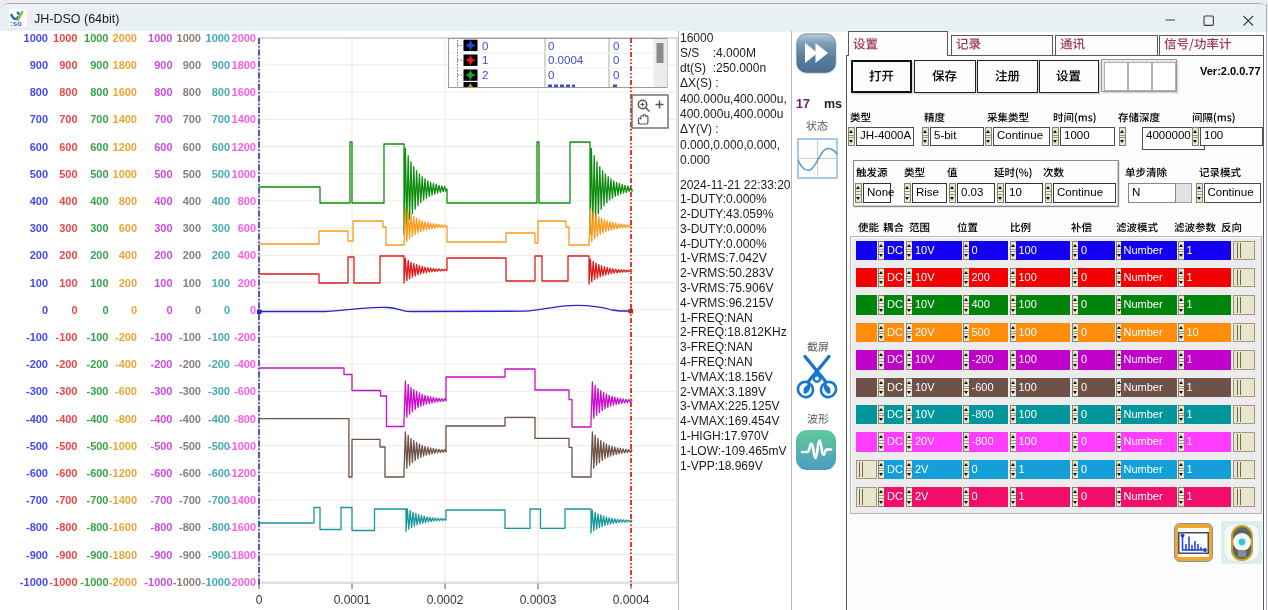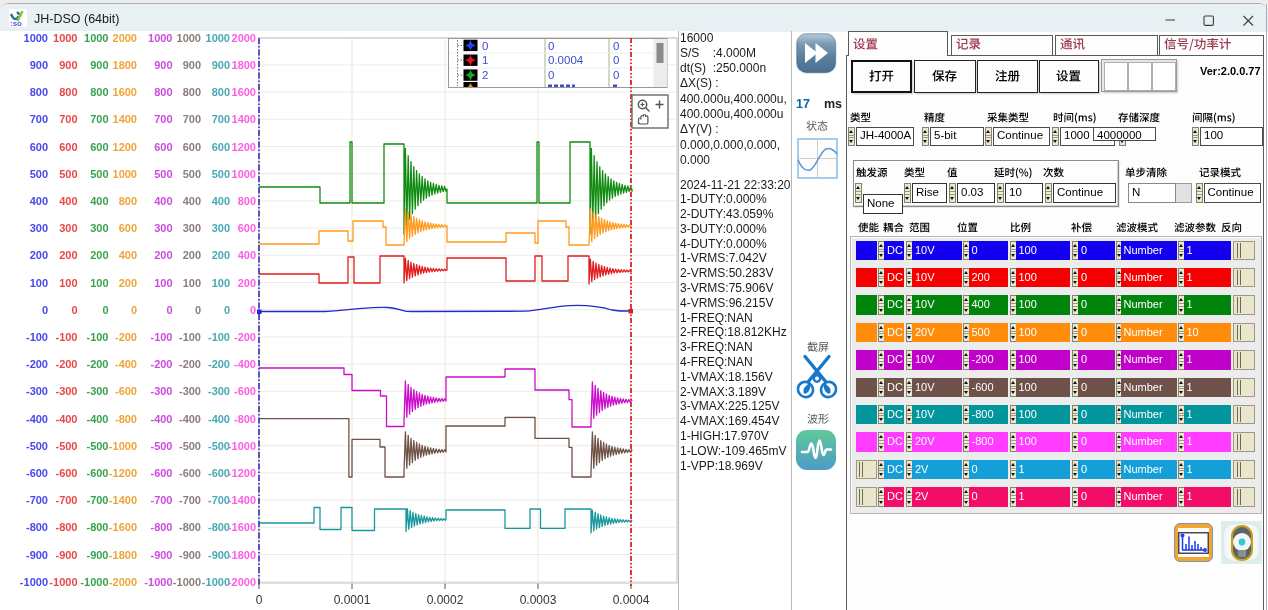--- a/index.html
+++ b/index.html
@@ -359,21 +359,21 @@
 <stop offset="0" stop-color="#b8cedd"></stop>
         <stop offset="0.25" stop-color="#7e9cb4"></stop>
         <stop offset="0.6" stop-color="#5a7f9d"></stop>
         <stop offset="1" stop-color="#4a7090"></stop>
 </linearGradient>
     </defs>
 <rect x="0.7" y="0.7" width="39" height="39" rx="10" fill="url(#ffg)" stroke="#44658266" stroke-width="1.4"></rect>
 <path d="M9,10 L21.5,20 L9,30 Z" fill="#fff"></path>
 <path d="M19.5,10 L32,20 L19.5,30 Z" fill="#fff"></path>
 </svg>
-<div class="abs" style="left:796px;top:97px;font-size:12.5px;font-weight:bold;color:#0369a1">17</div>
+<div class="abs" style="left:796px;top:97px;font-size:12.5px;font-weight:bold;color:#701a75">17</div>
 <div class="abs" style="left:824px;top:97px;font-size:12.5px;font-weight:bold;color:#222">ms</div>
 <svg class="abs" style="left:797px;top:138px" width="41" height="41" viewBox="0 0 41 41">
 <rect x="1" y="1" width="39" height="39" fill="#fdfdfd" stroke="#8fc0e8" stroke-width="1.6"></rect>
 <line x1="1" y1="20.5" x2="40" y2="20.5" stroke="#ccc"></line>
 <line x1="20.5" y1="1" x2="20.5" y2="40" stroke="#ccc"></line>
 <path d="M1,22 C4,29 8,33.5 13,32 C19,30 23,13.5 29,11 C33,9.3 37.5,12.5 40,16" fill="none" stroke="#5b9bd5" stroke-width="1.6"></path>
 </svg>
 <svg class="abs" style="left:795px;top:353px" width="44" height="46" viewBox="0 0 44 46">
 <g stroke="#1777cd" stroke-width="3.4" fill="none" stroke-linecap="round">
 <path d="M13,29 L34,3.5"></path>
@@ -465,32 +465,32 @@
 <div class="field" style="left:993px;top:127px;width:57px;height:18.5px;line-height:15.5px">Continue</div>
 <svg class="abs" style="left:1053.0px;top:110.2px;" width="45" height="14" viewBox="0 -11.3 45 14">
     <path d="M1.3 -8H4.2V-1.1H1.3V-2H3.3V-7.1H1.3ZM1.3 -5H3.6V-4.1H1.3ZM0.8 -8H1.7V-0.2H0.8ZM4.7 -6.8H10.1V-5.8H4.7ZM7.9 -8.8H9V-0.5Q9 -0 8.8 0.2Q8.7 0.4 8.4 0.6Q8.1 0.7 7.5 0.7Q7 0.8 6.2 0.8Q6.2 0.5 6.1 0.2Q6 -0.1 5.8 -0.3Q6.2 -0.3 6.6 -0.3Q7 -0.2 7.2 -0.3Q7.5 -0.3 7.6 -0.3Q7.8 -0.3 7.9 -0.3Q7.9 -0.4 7.9 -0.5ZM4.9 -4.6 5.7 -5.1Q6 -4.7 6.3 -4.2Q6.6 -3.8 6.9 -3.4Q7.2 -3 7.4 -2.7L6.4 -2.1Q6.3 -2.4 6 -2.9Q5.8 -3.3 5.5 -3.8Q5.2 -4.2 4.9 -4.6ZM11.4 -6.4H12.4V0.9H11.4ZM11.5 -8.3 12.3 -8.8Q12.6 -8.5 12.8 -8.3Q13.1 -8 13.3 -7.7Q13.5 -7.5 13.6 -7.2L12.8 -6.7Q12.6 -6.9 12.4 -7.2Q12.2 -7.5 12 -7.7Q11.8 -8 11.5 -8.3ZM14.1 -8.3H19.7V-7.4H14.1ZM19.2 -8.3H20.2V-0.3Q20.2 0.1 20.1 0.3Q20 0.5 19.8 0.7Q19.6 0.8 19.2 0.8Q18.9 0.8 18.4 0.8Q18.3 0.6 18.2 0.4Q18.2 0.1 18.1 -0.1Q18.4 -0.1 18.6 -0.1Q18.9 -0.1 19 -0.1Q19.1 -0.1 19.1 -0.1Q19.2 -0.2 19.2 -0.3ZM14.6 -3V-1.8H16.9V-3ZM14.6 -5.1V-3.9H16.9V-5.1ZM13.7 -5.9H17.8V-1H13.7ZM23.5 2.1Q22.8 0.9 22.3 -0.4Q21.9 -1.7 21.9 -3.3Q21.9 -4.8 22.3 -6.2Q22.8 -7.5 23.5 -8.7L24.3 -8.3Q23.6 -7.2 23.3 -5.9Q22.9 -4.6 22.9 -3.3Q22.9 -2 23.3 -0.7Q23.6 0.6 24.3 1.8ZM25.7 0V-5.8H26.7L26.8 -5H26.8Q27.2 -5.4 27.6 -5.7Q28.1 -5.9 28.6 -5.9Q29.2 -5.9 29.6 -5.7Q30 -5.4 30.2 -4.9Q30.6 -5.3 31.1 -5.6Q31.5 -5.9 32.1 -5.9Q33 -5.9 33.4 -5.3Q33.8 -4.7 33.8 -3.6V0H32.6V-3.5Q32.6 -4.2 32.4 -4.5Q32.1 -4.9 31.7 -4.9Q31.4 -4.9 31.1 -4.7Q30.7 -4.5 30.4 -4.1V0H29.1V-3.5Q29.1 -4.2 28.9 -4.5Q28.7 -4.9 28.2 -4.9Q27.9 -4.9 27.6 -4.7Q27.3 -4.5 26.9 -4.1V0ZM37.2 0.1Q36.6 0.1 36 -0.1Q35.4 -0.3 35 -0.7L35.6 -1.5Q36 -1.2 36.3 -1Q36.7 -0.8 37.2 -0.8Q37.7 -0.8 37.9 -1Q38.2 -1.2 38.2 -1.6Q38.2 -1.8 38 -2Q37.8 -2.2 37.5 -2.3Q37.2 -2.4 36.9 -2.5Q36.5 -2.7 36.2 -2.9Q35.8 -3.1 35.6 -3.4Q35.3 -3.7 35.3 -4.2Q35.3 -4.7 35.6 -5.1Q35.8 -5.5 36.3 -5.7Q36.7 -5.9 37.4 -5.9Q38 -5.9 38.4 -5.7Q38.9 -5.5 39.3 -5.2L38.7 -4.5Q38.4 -4.7 38.1 -4.8Q37.8 -5 37.4 -5Q36.9 -5 36.7 -4.8Q36.5 -4.6 36.5 -4.3Q36.5 -4 36.6 -3.9Q36.8 -3.7 37.1 -3.6Q37.4 -3.5 37.7 -3.4Q38 -3.3 38.3 -3.1Q38.6 -3 38.8 -2.8Q39.1 -2.6 39.2 -2.3Q39.4 -2 39.4 -1.6Q39.4 -1.1 39.1 -0.7Q38.9 -0.3 38.4 -0.1Q37.9 0.1 37.2 0.1ZM41 2.1 40.2 1.8Q40.9 0.6 41.2 -0.7Q41.5 -2 41.5 -3.3Q41.5 -4.6 41.2 -5.9Q40.9 -7.2 40.2 -8.3L41 -8.7Q41.7 -7.5 42.1 -6.2Q42.6 -4.8 42.6 -3.3Q42.6 -1.7 42.1 -0.4Q41.7 0.9 41 2.1Z" fill="#000"></path>
   </svg>
 <div class="spin" style="left:1052px;top:127px;height:18.5px"></div>
 <div class="field" style="left:1060px;top:127px;width:55px;height:18.5px;line-height:15.5px">1000</div>
 <svg class="abs" style="left:1118.0px;top:110.2px;" width="44" height="14" viewBox="0 -11.3 44 14">
     <path d="M3.6 -2.8H10.1V-1.9H3.6ZM4.4 -5.5H8.6V-4.6H4.4ZM6.4 -3.6H7.4V-0.2Q7.4 0.2 7.3 0.4Q7.2 0.6 6.9 0.7Q6.6 0.8 6.2 0.9Q5.7 0.9 5 0.9Q5 0.7 4.9 0.4Q4.8 0.1 4.7 -0.1Q5.1 -0.1 5.3 -0.1Q5.6 -0.1 5.9 -0.1Q6.1 -0.1 6.2 -0.1Q6.3 -0.1 6.3 -0.1Q6.4 -0.2 6.4 -0.3ZM8.4 -5.5H8.6L8.8 -5.6L9.5 -5.1Q9.1 -4.7 8.7 -4.3Q8.3 -4 7.8 -3.6Q7.4 -3.3 6.9 -3Q6.8 -3.2 6.7 -3.4Q6.5 -3.5 6.4 -3.6Q6.8 -3.9 7.1 -4.1Q7.5 -4.4 7.8 -4.8Q8.2 -5.1 8.4 -5.3ZM0.6 -7.5H9.9V-6.5H0.6ZM4 -8.9 5 -8.6Q4.6 -7.4 4.1 -6.2Q3.5 -5 2.7 -3.9Q1.9 -2.9 0.8 -2.1Q0.7 -2.3 0.6 -2.4Q0.5 -2.6 0.4 -2.8Q0.3 -3 0.3 -3.1Q1 -3.6 1.6 -4.2Q2.1 -4.9 2.6 -5.7Q3.1 -6.4 3.4 -7.2Q3.7 -8.1 4 -8.9ZM1.9 -4.5H2.9V0.9H1.9ZM17 -8.9H17.9V-5.3H17ZM19.6 -8.6 20.5 -8.4Q19.8 -6.4 18.6 -4.9Q17.3 -3.4 15.8 -2.4Q15.7 -2.5 15.6 -2.6Q15.5 -2.8 15.4 -2.9Q15.2 -3.1 15.1 -3.2Q16.1 -3.7 17 -4.6Q17.9 -5.4 18.5 -6.4Q19.2 -7.4 19.6 -8.6ZM15.7 -7.8H19V-6.9H15.7ZM15.4 -5.8H20.6V-4.8H15.4ZM16.8 -2.1H19.7V-1.4H16.8ZM16.4 -3.8H20.2V0.8H19.3V-3H17.3V0.9H16.4ZM16.8 -0.5H19.7V0.4H16.8ZM13.5 -7.8 14.2 -8.3Q14.5 -8 14.9 -7.5Q15.2 -7.1 15.4 -6.8L14.7 -6.3Q14.5 -6.6 14.2 -7Q13.8 -7.5 13.5 -7.8ZM13.1 -5.6H14.6V-4.6H13.1ZM14.1 0.5Q14.1 0.4 14 0.2Q13.9 0.1 13.8 -0.1Q13.7 -0.2 13.6 -0.3Q13.8 -0.4 13.9 -0.6Q14.1 -0.8 14.1 -1.2V-5.6H14.9V-0.4Q14.9 -0.4 14.8 -0.3Q14.7 -0.2 14.5 -0.1Q14.4 0.1 14.2 0.2Q14.1 0.4 14.1 0.5ZM14.1 0.5 13.9 -0.3 14.2 -0.7 15.8 -1.6Q15.9 -1.4 15.9 -1.2Q16 -0.9 16.1 -0.8Q15.5 -0.5 15.1 -0.2Q14.8 -0 14.6 0.1Q14.4 0.3 14.3 0.4Q14.2 0.4 14.1 0.5ZM12.6 -8.9 13.5 -8.7Q13.2 -7.8 12.9 -6.9Q12.5 -6 12.1 -5.2Q11.7 -4.4 11.2 -3.7Q11.1 -3.9 11.1 -4Q11 -4.2 10.9 -4.4Q10.8 -4.6 10.7 -4.7Q11.1 -5.2 11.5 -5.9Q11.8 -6.6 12.1 -7.4Q12.4 -8.1 12.6 -8.9ZM11.8 -6.2 12.7 -7.1 12.7 -7V0.9H11.8ZM24.4 -3.8H30.7V-2.9H24.4ZM24.4 -8.3H30.7V-6.4H29.8V-7.5H25.3V-6.3H24.4ZM27 -4.9H28.1V0.8H27ZM28.4 -3.3Q28.7 -2.8 29.1 -2.2Q29.5 -1.7 30 -1.2Q30.5 -0.8 31.1 -0.5Q31 -0.4 30.8 -0.2Q30.7 -0.1 30.6 0Q30.5 0.2 30.4 0.3Q29.8 -0 29.3 -0.6Q28.8 -1.1 28.3 -1.8Q27.9 -2.4 27.6 -3.1ZM26.8 -3.4 27.5 -3.2Q27.2 -2.4 26.7 -1.8Q26.3 -1.1 25.7 -0.5Q25.1 0 24.4 0.4Q24.3 0.2 24.1 -0Q23.9 -0.3 23.8 -0.4Q24.4 -0.7 25 -1.2Q25.5 -1.6 26 -2.2Q26.5 -2.8 26.8 -3.4ZM26.2 -6.9 27.1 -6.6Q26.9 -6.1 26.5 -5.7Q26.2 -5.3 25.8 -4.9Q25.4 -4.5 25 -4.2Q24.9 -4.3 24.8 -4.5Q24.7 -4.6 24.5 -4.7Q24.4 -4.9 24.3 -4.9Q24.8 -5.3 25.4 -5.8Q25.9 -6.3 26.2 -6.9ZM27.9 -6.5 28.6 -7Q29 -6.7 29.4 -6.3Q29.8 -5.9 30.1 -5.5Q30.4 -5.1 30.6 -4.8L29.9 -4.3Q29.7 -4.6 29.3 -5Q29 -5.3 28.6 -5.7Q28.3 -6.2 27.9 -6.5ZM21.8 -8 22.3 -8.8Q22.6 -8.6 22.9 -8.5Q23.3 -8.3 23.6 -8.1Q23.9 -7.9 24.1 -7.8L23.5 -6.9Q23.3 -7.1 23 -7.3Q22.8 -7.4 22.4 -7.6Q22.1 -7.8 21.8 -8ZM21.3 -5.1 21.8 -5.9Q22.1 -5.8 22.5 -5.6Q22.8 -5.4 23.2 -5.2Q23.5 -5 23.7 -4.8L23.2 -4Q23 -4.2 22.7 -4.4Q22.4 -4.6 22 -4.8Q21.7 -5 21.3 -5.1ZM21.6 0Q21.8 -0.4 22.1 -0.9Q22.4 -1.5 22.7 -2.1Q23 -2.7 23.3 -3.3L23.9 -2.6Q23.7 -2.1 23.4 -1.5Q23.1 -0.9 22.9 -0.3Q22.6 0.2 22.3 0.7ZM34 -5.9H41.4V-5.1H34ZM34.1 -2.8H40V-2H34.1ZM35.6 -6.7H36.5V-4.1H38.8V-6.7H39.8V-3.4H35.6ZM39.7 -2.8H39.9L40.1 -2.9L40.8 -2.5Q40.3 -1.7 39.6 -1.1Q38.9 -0.5 38 -0.2Q37.1 0.2 36.1 0.5Q35.1 0.7 34 0.8Q34 0.6 33.8 0.4Q33.7 0.1 33.6 -0Q34.6 -0.1 35.6 -0.3Q36.5 -0.5 37.3 -0.8Q38.1 -1.1 38.8 -1.6Q39.4 -2 39.7 -2.7ZM35.8 -2.2Q36.4 -1.5 37.2 -1.1Q38.1 -0.6 39.2 -0.4Q40.4 -0.1 41.6 0Q41.5 0.1 41.4 0.3Q41.3 0.4 41.2 0.6Q41.1 0.8 41.1 0.9Q39.7 0.7 38.6 0.4Q37.4 0.1 36.5 -0.5Q35.6 -1.1 35 -1.8ZM33.2 -7.9H41.5V-6.9H33.2ZM32.7 -7.9H33.8V-5.1Q33.8 -4.4 33.7 -3.7Q33.7 -2.9 33.6 -2.1Q33.5 -1.3 33.3 -0.5Q33.1 0.2 32.7 0.9Q32.6 0.8 32.5 0.7Q32.3 0.6 32.1 0.5Q32 0.5 31.8 0.4Q32.1 -0.2 32.3 -0.9Q32.5 -1.6 32.6 -2.3Q32.7 -3.1 32.7 -3.8Q32.7 -4.5 32.7 -5.1ZM36.4 -8.7 37.4 -8.9Q37.6 -8.6 37.8 -8.2Q37.9 -7.8 38 -7.5L36.9 -7.3Q36.9 -7.6 36.7 -8Q36.6 -8.4 36.4 -8.7Z" fill="#000"></path>
   </svg>
 <div class="spin" style="left:1119px;top:127px;height:18.5px"></div>
-<div class="field" style="left:1093px;top:127px;width:63px;height:14px;line-height:15.5px">4000000</div>
+<div class="field" style="left:1142px;top:127px;width:63px;height:23px;line-height:15.5px">4000000</div>
 <svg class="abs" style="left:1192.0px;top:110.2px;" width="45" height="14" viewBox="0 -11.3 45 14">
     <path d="M0.9 -6.4H1.9V0.9H0.9ZM1 -8.3 1.8 -8.8Q2.1 -8.5 2.3 -8.3Q2.6 -8 2.8 -7.7Q3 -7.5 3.1 -7.2L2.3 -6.7Q2.1 -6.9 1.9 -7.2Q1.7 -7.5 1.5 -7.7Q1.3 -8 1 -8.3ZM3.6 -8.3H9.2V-7.4H3.6ZM8.7 -8.3H9.7V-0.3Q9.7 0.1 9.6 0.3Q9.5 0.5 9.3 0.7Q9.1 0.8 8.7 0.8Q8.4 0.8 7.9 0.8Q7.8 0.6 7.7 0.4Q7.7 0.1 7.6 -0.1Q7.9 -0.1 8.1 -0.1Q8.4 -0.1 8.5 -0.1Q8.6 -0.1 8.6 -0.1Q8.7 -0.2 8.7 -0.3ZM4.1 -3V-1.8H6.4V-3ZM4.1 -5.1V-3.9H6.4V-5.1ZM3.2 -5.9H7.3V-1H3.2ZM11.2 -8.4H13.6V-7.5H12.1V0.9H11.2ZM13.4 -8.4H13.6L13.7 -8.5L14.4 -8.1Q14.2 -7.5 13.9 -6.7Q13.6 -6 13.4 -5.4Q13.9 -4.7 14.1 -4.2Q14.2 -3.6 14.2 -3.1Q14.2 -2.7 14.1 -2.3Q14 -2 13.8 -1.8Q13.7 -1.7 13.5 -1.7Q13.4 -1.6 13.2 -1.6Q13.1 -1.6 12.9 -1.6Q12.7 -1.6 12.5 -1.6Q12.5 -1.8 12.5 -2Q12.4 -2.3 12.3 -2.5Q12.5 -2.4 12.6 -2.4Q12.7 -2.4 12.8 -2.4Q13 -2.5 13.1 -2.5Q13.3 -2.6 13.3 -2.8Q13.3 -3 13.3 -3.2Q13.3 -3.6 13.2 -4.1Q13 -4.7 12.5 -5.3Q12.6 -5.6 12.8 -6Q12.9 -6.4 13 -6.8Q13.1 -7.2 13.2 -7.6Q13.3 -7.9 13.4 -8.2ZM17.1 -1.8H17.9V0.6H17.1ZM16 -6.4V-5.6H19V-6.4ZM15.1 -7.1H20V-4.9H15.1ZM14.6 -8.4H20.5V-7.6H14.6ZM15.9 -2H19.1V-1.3H15.9ZM14.7 -4.4H19.8V-3.6H15.5V0.9H14.7ZM19.5 -4.4H20.3V-0.1Q20.3 0.2 20.3 0.4Q20.2 0.6 20 0.7Q19.8 0.8 19.5 0.9Q19.2 0.9 18.8 0.9Q18.8 0.7 18.7 0.5Q18.7 0.2 18.6 0.1Q18.8 0.1 19 0.1Q19.2 0.1 19.3 0.1Q19.5 0.1 19.5 -0.1ZM16 -3.2 16.7 -3.5Q16.9 -3.2 17.1 -2.9Q17.3 -2.5 17.4 -2.3L16.8 -2Q16.7 -2.2 16.4 -2.6Q16.2 -2.9 16 -3.2ZM18.4 -3.5 19.1 -3.2Q18.9 -2.8 18.6 -2.3Q18.4 -1.9 18.1 -1.6L17.6 -1.8Q17.7 -2 17.9 -2.3Q18 -2.6 18.2 -2.9Q18.3 -3.2 18.4 -3.5ZM23.5 2.1Q22.8 0.9 22.3 -0.4Q21.9 -1.7 21.9 -3.3Q21.9 -4.8 22.3 -6.2Q22.8 -7.5 23.5 -8.7L24.3 -8.3Q23.6 -7.2 23.3 -5.9Q22.9 -4.6 22.9 -3.3Q22.9 -2 23.3 -0.7Q23.6 0.6 24.3 1.8ZM25.7 0V-5.8H26.7L26.8 -5H26.8Q27.2 -5.4 27.6 -5.7Q28.1 -5.9 28.6 -5.9Q29.2 -5.9 29.6 -5.7Q30 -5.4 30.2 -4.9Q30.6 -5.3 31.1 -5.6Q31.5 -5.9 32.1 -5.9Q33 -5.9 33.4 -5.3Q33.8 -4.7 33.8 -3.6V0H32.6V-3.5Q32.6 -4.2 32.4 -4.5Q32.1 -4.9 31.7 -4.9Q31.4 -4.9 31.1 -4.7Q30.7 -4.5 30.4 -4.1V0H29.1V-3.5Q29.1 -4.2 28.9 -4.5Q28.7 -4.9 28.2 -4.9Q27.9 -4.9 27.6 -4.7Q27.3 -4.5 26.9 -4.1V0ZM37.2 0.1Q36.6 0.1 36 -0.1Q35.4 -0.3 35 -0.7L35.6 -1.5Q36 -1.2 36.3 -1Q36.7 -0.8 37.2 -0.8Q37.7 -0.8 37.9 -1Q38.2 -1.2 38.2 -1.6Q38.2 -1.8 38 -2Q37.8 -2.2 37.5 -2.3Q37.2 -2.4 36.9 -2.5Q36.5 -2.7 36.2 -2.9Q35.8 -3.1 35.6 -3.4Q35.3 -3.7 35.3 -4.2Q35.3 -4.7 35.6 -5.1Q35.8 -5.5 36.3 -5.7Q36.7 -5.9 37.4 -5.9Q38 -5.9 38.4 -5.7Q38.9 -5.5 39.3 -5.2L38.7 -4.5Q38.4 -4.7 38.1 -4.8Q37.8 -5 37.4 -5Q36.9 -5 36.7 -4.8Q36.5 -4.6 36.5 -4.3Q36.5 -4 36.6 -3.9Q36.8 -3.7 37.1 -3.6Q37.4 -3.5 37.7 -3.4Q38 -3.3 38.3 -3.1Q38.6 -3 38.8 -2.8Q39.1 -2.6 39.2 -2.3Q39.4 -2 39.4 -1.6Q39.4 -1.1 39.1 -0.7Q38.9 -0.3 38.4 -0.1Q37.9 0.1 37.2 0.1ZM41 2.1 40.2 1.8Q40.9 0.6 41.2 -0.7Q41.5 -2 41.5 -3.3Q41.5 -4.6 41.2 -5.9Q40.9 -7.2 40.2 -8.3L41 -8.7Q41.7 -7.5 42.1 -6.2Q42.6 -4.8 42.6 -3.3Q42.6 -1.7 42.1 -0.4Q41.7 0.9 41 2.1Z" fill="#000"></path>
   </svg>
 <div class="spin" style="left:1192px;top:127px;height:18.5px"></div>
 <div class="field" style="left:1200px;top:127px;width:63px;height:18.5px;line-height:15.5px">100</div>
 <div class="abs" style="left:853px;top:160px;width:266px;height:47px;border:1px solid #8a8a8a;box-shadow:inset 1px 1px 0 #ffffff,inset -1px -1px 0 #cfcfcf,1px 1px 0 #e8e8e8;box-sizing:border-box"></div>
 <svg class="abs" style="left:856.0px;top:164.7px;" width="34" height="14" viewBox="0 -11.3 34 14">
     <path d="M1.5 -6.2H4.4V-5.4H1.5ZM1.5 -4.3H4.4V-3.6H1.5ZM1.5 -2.4H4.4V-1.7H1.5ZM2 -7.9H3.8V-7.1H2ZM2.6 -5.8H3.3V0.6H2.6ZM1.9 -8.9 2.8 -8.7Q2.5 -7.6 2.1 -6.6Q1.6 -5.6 1 -5Q1 -5 0.8 -5.2Q0.7 -5.3 0.5 -5.4Q0.4 -5.5 0.3 -5.6Q0.8 -6.2 1.2 -7Q1.7 -7.9 1.9 -8.9ZM1 -6.2H1.9V-3.4Q1.9 -2.9 1.9 -2.3Q1.8 -1.8 1.7 -1.2Q1.7 -0.6 1.5 -0.1Q1.4 0.5 1.1 0.9Q1 0.8 0.9 0.7Q0.7 0.7 0.6 0.6Q0.5 0.5 0.4 0.5Q0.7 -0.1 0.8 -0.8Q1 -1.4 1 -2.1Q1 -2.8 1 -3.4ZM4.1 -6.2H4.9V-0.2Q4.9 0.1 4.8 0.3Q4.8 0.5 4.6 0.6Q4.5 0.7 4.2 0.7Q4 0.8 3.7 0.8Q3.7 0.6 3.6 0.3Q3.5 0.1 3.5 -0.1Q3.6 -0.1 3.8 -0.1Q3.9 -0.1 4 -0.1Q4.1 -0.1 4.1 -0.2ZM3.6 -7.9H3.8L3.9 -8L4.5 -7.6Q4.3 -7.1 4.1 -6.5Q3.8 -6 3.5 -5.6Q3.4 -5.7 3.2 -5.8Q3 -5.9 2.9 -6Q3 -6.2 3.2 -6.6Q3.3 -6.9 3.4 -7.2Q3.5 -7.5 3.6 -7.7ZM8.3 -2.1 9.1 -2.3Q9.4 -1.9 9.6 -1.4Q9.8 -0.8 10 -0.4Q10.1 0.1 10.2 0.5L9.3 0.8Q9.3 0.4 9.1 -0.1Q9 -0.6 8.8 -1.1Q8.6 -1.6 8.3 -2.1ZM5 -0.6Q5.6 -0.6 6.3 -0.7Q7 -0.8 7.8 -0.9Q8.6 -0.9 9.4 -1L9.4 -0.1Q8.7 -0 7.9 0.1Q7.2 0.2 6.5 0.3Q5.8 0.4 5.2 0.4ZM6.2 -6.1V-3.7H8.8V-6.1ZM5.3 -6.9H9.7V-2.8H5.3ZM6.9 -8.8H8V-6.4H6.9ZM7 -6.4H7.9V-3.5H8V-0.2H7V-3.5H7ZM14.9 -4.2Q15.6 -2.6 17 -1.5Q18.5 -0.4 20.7 -0Q20.6 0.1 20.5 0.3Q20.3 0.4 20.2 0.6Q20.1 0.8 20.1 0.9Q18.5 0.6 17.4 -0.1Q16.2 -0.7 15.4 -1.7Q14.6 -2.7 14 -4ZM18.5 -4.6H18.7L18.9 -4.6L19.6 -4.3Q19.2 -3.2 18.6 -2.3Q18 -1.5 17.2 -0.9Q16.4 -0.2 15.5 0.2Q14.6 0.6 13.5 0.9Q13.5 0.7 13.3 0.4Q13.2 0.2 13 0Q13.9 -0.2 14.8 -0.6Q15.7 -1 16.4 -1.5Q17.1 -2 17.6 -2.8Q18.2 -3.5 18.5 -4.4ZM14.6 -4.6H18.6V-3.6H14.3ZM15.2 -8.9 16.3 -8.7Q16.1 -7.2 15.8 -5.9Q15.4 -4.6 14.9 -3.5Q14.3 -2.4 13.5 -1.5Q12.7 -0.6 11.5 0.1Q11.4 -0 11.3 -0.2Q11.2 -0.4 11 -0.5Q10.9 -0.7 10.8 -0.7Q12.2 -1.5 13.1 -2.7Q14 -3.9 14.5 -5.5Q15 -7.1 15.2 -8.9ZM17.5 -8.3 18.3 -8.8Q18.5 -8.6 18.8 -8.3Q19 -8 19.3 -7.8Q19.5 -7.5 19.6 -7.3L18.8 -6.8Q18.7 -7 18.5 -7.2Q18.2 -7.5 18 -7.8Q17.8 -8.1 17.5 -8.3ZM12 -5.4Q11.9 -5.5 11.9 -5.7Q11.8 -5.8 11.7 -6Q11.7 -6.2 11.6 -6.3Q11.7 -6.4 11.8 -6.5Q11.9 -6.6 12 -6.7Q12.1 -6.9 12.2 -7.1Q12.4 -7.4 12.5 -7.8Q12.7 -8.2 12.8 -8.6L13.8 -8.4Q13.7 -8 13.5 -7.5Q13.3 -7.1 13.1 -6.7Q12.9 -6.3 12.7 -6V-5.9Q12.7 -5.9 12.6 -5.9Q12.5 -5.8 12.4 -5.7Q12.2 -5.7 12.1 -5.6Q12 -5.5 12 -5.4ZM12 -5.4V-6.1L12.6 -6.6H20.4L20.3 -5.6H13.1Q12.6 -5.6 12.3 -5.5Q12 -5.5 12 -5.4ZM24.8 -8.3H31V-7.4H24.8ZM24.5 -8.3H25.5V-5.4Q25.5 -4.8 25.5 -3.9Q25.4 -3.1 25.3 -2.3Q25.1 -1.4 24.8 -0.6Q24.5 0.2 24.1 0.9Q24 0.8 23.8 0.7Q23.7 0.6 23.5 0.5Q23.3 0.4 23.2 0.3Q23.7 -0.3 23.9 -1Q24.2 -1.8 24.3 -2.5Q24.4 -3.3 24.5 -4.1Q24.5 -4.8 24.5 -5.4ZM26.9 -4.2V-3.4H29.7V-4.2ZM26.9 -5.6V-4.9H29.7V-5.6ZM26 -6.4H30.7V-2.6H26ZM26.3 -2.1 27.2 -1.9Q27 -1.5 26.8 -1.1Q26.6 -0.7 26.3 -0.3Q26.1 0 25.9 0.3Q25.8 0.2 25.7 0.1Q25.5 0 25.4 -0.1Q25.2 -0.2 25.1 -0.2Q25.4 -0.6 25.7 -1.1Q26.1 -1.6 26.3 -2.1ZM29.2 -1.9 30.1 -2.2Q30.3 -1.9 30.5 -1.5Q30.7 -1.2 30.9 -0.8Q31.1 -0.5 31.2 -0.2L30.3 0.2Q30.2 -0.1 30 -0.4Q29.8 -0.8 29.6 -1.2Q29.4 -1.6 29.2 -1.9ZM27.8 -7.4 28.9 -7.1Q28.7 -6.8 28.6 -6.5Q28.4 -6.1 28.2 -5.9L27.4 -6.1Q27.5 -6.4 27.6 -6.7Q27.7 -7.1 27.8 -7.4ZM27.8 -3H28.7V-0.1Q28.7 0.2 28.7 0.4Q28.6 0.6 28.3 0.7Q28.1 0.8 27.7 0.9Q27.4 0.9 26.9 0.9Q26.8 0.7 26.8 0.4Q26.7 0.2 26.6 0Q26.9 0 27.2 0Q27.5 0 27.6 0Q27.8 0 27.8 -0.1ZM21.9 -8.1 22.4 -8.8Q22.7 -8.6 23.1 -8.4Q23.4 -8.2 23.7 -8Q24 -7.8 24.2 -7.7L23.6 -6.9Q23.4 -7 23.1 -7.2Q22.8 -7.5 22.5 -7.7Q22.1 -7.9 21.9 -8.1ZM21.3 -5.2 21.9 -5.9Q22.2 -5.8 22.5 -5.6Q22.9 -5.4 23.2 -5.3Q23.5 -5.1 23.7 -4.9L23.1 -4.1Q22.9 -4.3 22.6 -4.5Q22.3 -4.7 22 -4.9Q21.6 -5.1 21.3 -5.2ZM21.5 0.2Q21.7 -0.2 22 -0.8Q22.3 -1.3 22.6 -2Q22.8 -2.6 23.1 -3.2L23.9 -2.6Q23.7 -2.1 23.4 -1.5Q23.2 -0.9 22.9 -0.3Q22.7 0.2 22.4 0.7Z" fill="#000"></path>
   </svg>
 <div class="spin" style="left:855px;top:183px;height:20px"></div>
-<div class="field f2" style="left:863px;top:194px;width:40px;height:20px;line-height:16.5px">None</div>
+<div class="field f2" style="left:863px;top:183px;width:28px;height:20px;line-height:16.5px">None</div>
 <svg class="abs" style="left:904.0px;top:164.7px;" width="23" height="14" viewBox="0 -11.3 23 14">
     <path d="M0.7 -6.9H9.8V-5.9H0.7ZM0.6 -2.7H9.9V-1.8H0.6ZM7.7 -8.7 8.8 -8.4Q8.5 -8 8.2 -7.6Q7.8 -7.2 7.5 -6.9L6.7 -7.2Q6.9 -7.4 7.1 -7.7Q7.2 -7.9 7.4 -8.2Q7.6 -8.5 7.7 -8.7ZM4.7 -8.9H5.7V-4H4.7ZM1.8 -8.3 2.7 -8.7Q3 -8.4 3.3 -8Q3.6 -7.5 3.8 -7.2L2.9 -6.8Q2.7 -7.1 2.4 -7.5Q2.1 -7.9 1.8 -8.3ZM4.7 -3.7H5.8Q5.7 -3 5.6 -2.4Q5.4 -1.8 5.1 -1.3Q4.8 -0.7 4.3 -0.3Q3.7 0.1 2.9 0.4Q2.1 0.7 0.9 0.9Q0.9 0.8 0.8 0.6Q0.7 0.4 0.6 0.2Q0.5 0.1 0.4 -0.1Q1.5 -0.2 2.2 -0.5Q3 -0.7 3.4 -1Q3.9 -1.3 4.1 -1.7Q4.4 -2.1 4.5 -2.6Q4.7 -3.1 4.7 -3.7ZM4.4 -6.4 5.2 -6.1Q4.8 -5.5 4.1 -4.9Q3.5 -4.4 2.7 -4Q1.9 -3.6 1.1 -3.4Q1.1 -3.5 0.9 -3.7Q0.8 -3.8 0.7 -4Q0.6 -4.1 0.5 -4.2Q1.3 -4.4 2 -4.7Q2.8 -5.1 3.4 -5.5Q4 -5.9 4.4 -6.4ZM5.8 -2.4Q6.3 -1.4 7.4 -0.8Q8.5 -0.2 10.2 -0.1Q10.1 0 9.9 0.2Q9.8 0.4 9.7 0.6Q9.6 0.7 9.5 0.9Q8.3 0.7 7.4 0.3Q6.5 -0.1 5.9 -0.7Q5.3 -1.3 4.9 -2.2ZM5 -5.6 5.5 -6.3Q6 -6.1 6.6 -5.8Q7.2 -5.6 7.8 -5.3Q8.4 -5 8.9 -4.7Q9.5 -4.4 9.8 -4.2L9.3 -3.4Q9 -3.6 8.5 -3.9Q7.9 -4.2 7.3 -4.5Q6.7 -4.8 6.1 -5.1Q5.5 -5.4 5 -5.6ZM11.5 -8.5H16.3V-7.6H11.5ZM11.1 -6.3H16.5V-5.4H11.1ZM11 -0.4H20.5V0.5H11ZM12.1 -2.4H19.4V-1.5H12.1ZM14.5 -8.1H15.4V-3.2H14.5ZM15.3 -3.4H16.3V0.3H15.3ZM17 -8.3H18V-4.7H17ZM19 -8.8H20V-4.2Q20 -3.8 19.9 -3.6Q19.8 -3.4 19.5 -3.3Q19.2 -3.2 18.8 -3.1Q18.4 -3.1 17.9 -3.1Q17.9 -3.3 17.8 -3.6Q17.7 -3.8 17.6 -4Q18 -4 18.3 -4Q18.7 -4 18.8 -4Q18.9 -4 18.9 -4Q19 -4.1 19 -4.2ZM12.4 -8.1H13.4V-6.3Q13.4 -5.7 13.2 -5.1Q13.1 -4.5 12.7 -3.9Q12.4 -3.4 11.7 -3Q11.6 -3.1 11.5 -3.2Q11.3 -3.3 11.2 -3.5Q11.1 -3.6 11 -3.7Q11.6 -4 11.9 -4.5Q12.2 -4.9 12.3 -5.4Q12.4 -5.9 12.4 -6.3Z" fill="#000"></path>
   </svg>
 <div class="spin" style="left:904px;top:183px;height:20px"></div>
 <div class="field f2" style="left:912px;top:183px;width:35px;height:20px;line-height:16.5px">Rise</div>
 <svg class="abs" style="left:947.0px;top:164.7px;" width="12" height="14" viewBox="0 -11.3 12 14">
     <path d="M3.5 -7.9H9.8V-7H3.5ZM3 -0.2H10.1V0.6H3ZM4 -6.1H9.2V-0H8.3V-5.3H4.9V-0H4ZM4.6 -4.6H8.5V-3.9H4.6ZM4.6 -3.1H8.7V-2.4H4.6ZM4.6 -1.7H8.5V-1H4.6ZM6.2 -8.9 7.3 -8.8Q7.2 -8.3 7.1 -7.7Q7 -7.2 6.9 -6.7Q6.8 -6.2 6.6 -5.8L5.8 -5.9Q5.8 -6.3 5.9 -6.8Q6 -7.3 6.1 -7.9Q6.2 -8.4 6.2 -8.9ZM2.6 -8.8 3.6 -8.5Q3.2 -7.7 2.8 -6.8Q2.4 -5.9 1.9 -5.1Q1.4 -4.3 0.8 -3.7Q0.8 -3.9 0.7 -4.1Q0.6 -4.3 0.5 -4.5Q0.4 -4.7 0.3 -4.8Q0.7 -5.3 1.2 -5.9Q1.6 -6.6 2 -7.3Q2.4 -8.1 2.6 -8.8ZM1.6 -6 2.5 -7 2.5 -7V0.9H1.6Z" fill="#000"></path>
   </svg>
 <div class="spin" style="left:949px;top:183px;height:20px"></div>
 <div class="field f2" style="left:957px;top:183px;width:38px;height:20px;line-height:16.5px">0.03</div>

